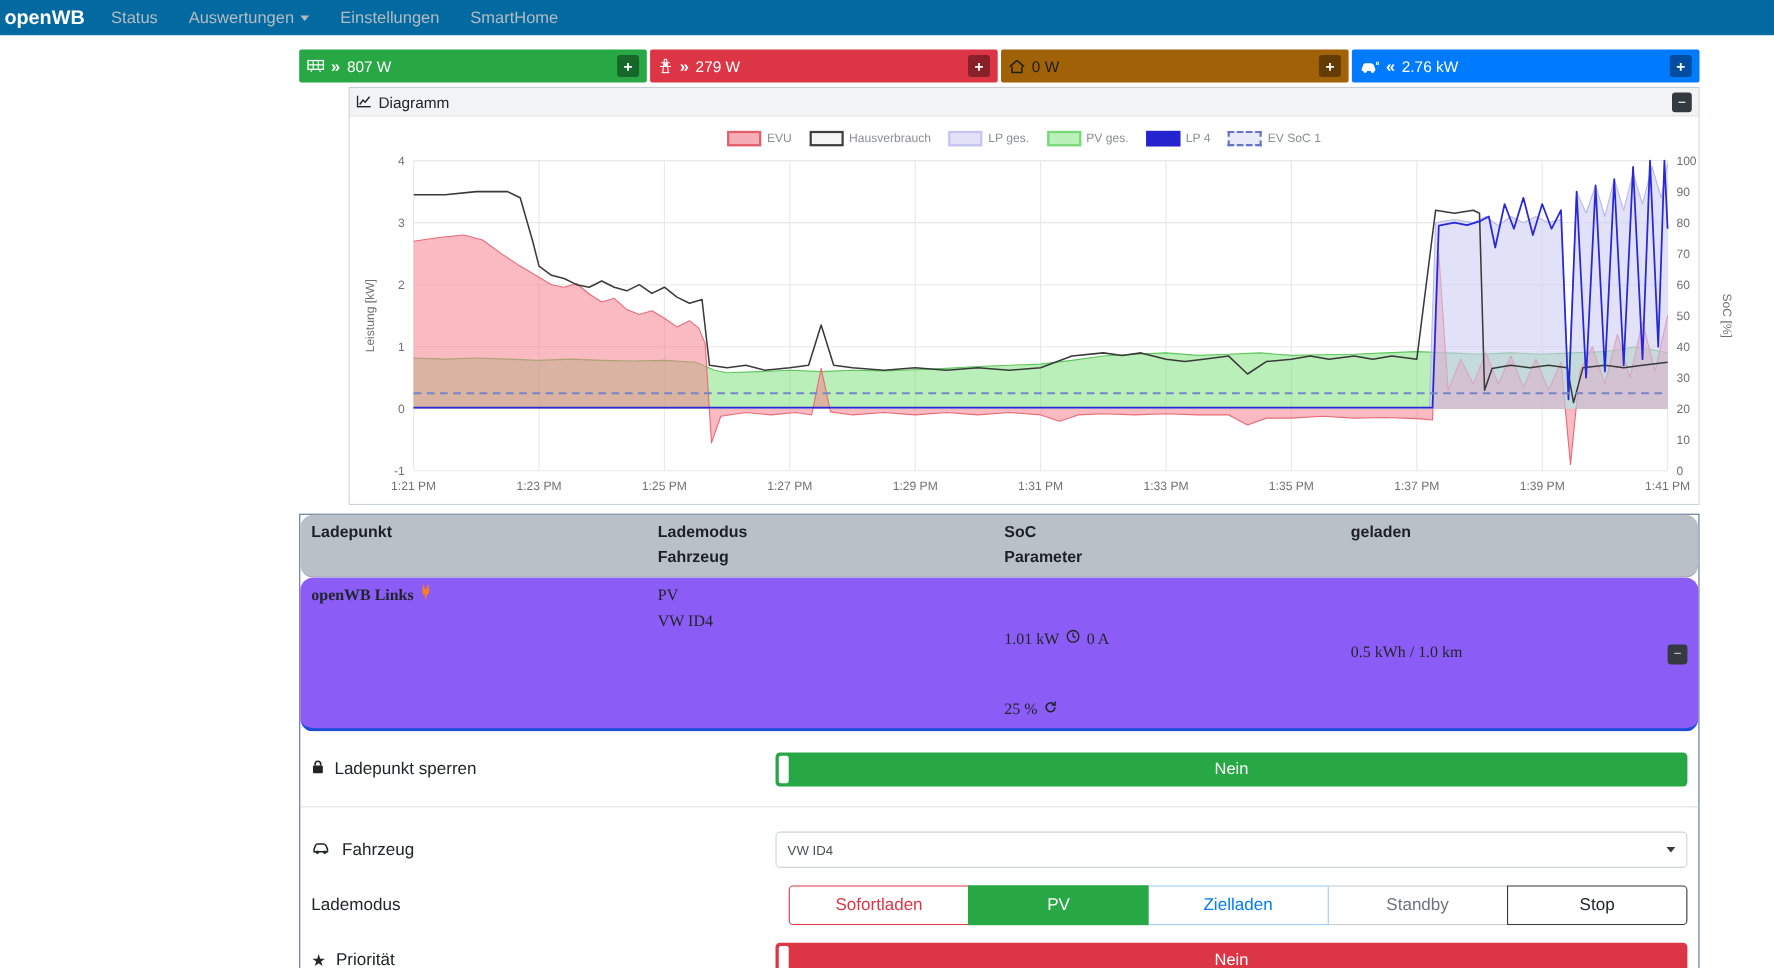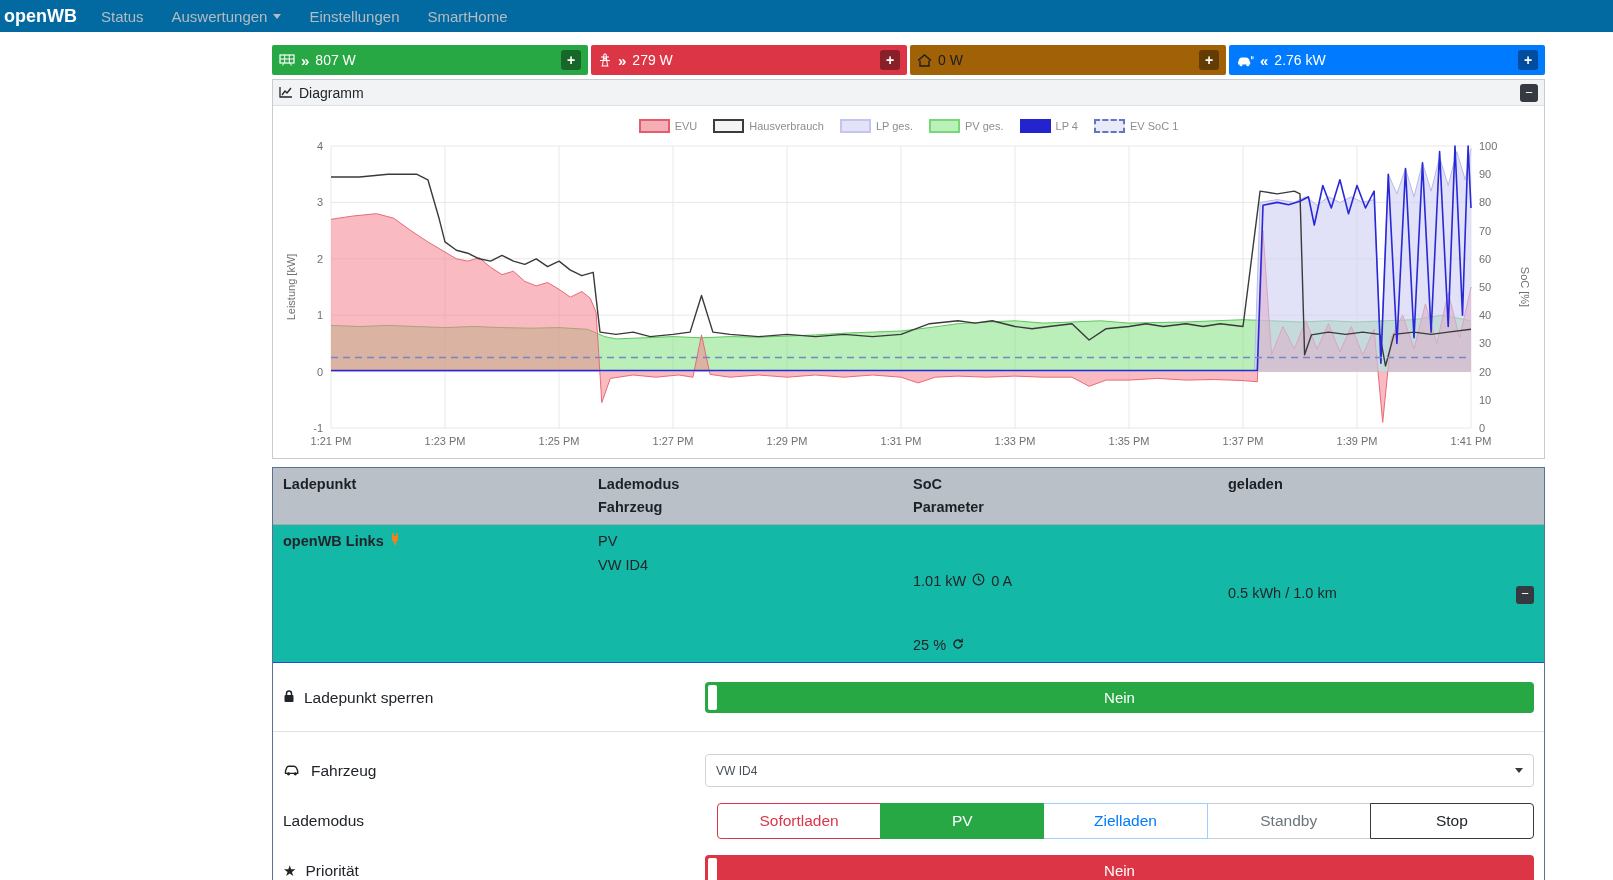--- a/index.html
+++ b/index.html
@@ -21,36 +21,36 @@
   .tile{flex:1;display:flex;align-items:center;padding:0 7px;border-radius:2px;color:#fff;font-size:14px;cursor:pointer;}
   .tile-green{background:#28a745;}
   .tile-red{background:#dc3545;}
   .tile-gray{background:#a16207;color:#1b1e21;}
   .tile-blue{background:#007bff;}
   .t-icon{display:flex;align-items:center;margin-right:6px;}
   .t-arrow{font-weight:700;margin-right:6px;font-size:15px;}
   .sqbtn{margin-left:auto;width:20px;height:20px;border-radius:3px;background:rgba(0,0,0,0.38);
     color:#fff;font-size:14px;font-weight:700;display:flex;align-items:center;justify-content:center;cursor:pointer;}
   
-  .panel{margin-top:4px;border:1px solid #c6ccd2;}
+  .panel{margin-top:4px;border:1px solid #c6ccd2;margin-left:45px;}
   .panel-head{height:25px;background:#f1f3f5;border-bottom:1px solid #dde1e5;display:flex;align-items:center;
     padding:0 6px;font-size:14px;color:#212529;gap:6px;}
   .minusbtn{margin-left:auto;width:18px;height:18px;background:#343a40;color:#fff;font-size:13px;
     display:flex;align-items:center;justify-content:center;border-radius:3px;cursor:pointer;}
   .chart-wrap{position:relative;height:352px;background:#fff;}
   .legend{position:absolute;top:13px;left:0;right:0;display:flex;justify-content:center;gap:16px;
     font-size:11px;color:#8a8f94;align-items:center;z-index:2;}
   .legend-item{display:flex;align-items:center;gap:5px;}
   .legend-sw{width:27px;height:10px;display:inline-block;border:2px solid;}
   #chart-svg{position:absolute;top:0;left:0;}
   
   .card{margin-top:8px;border:1px solid #5b7191;background:#fff;}
-  .tgrid{display:grid;grid-template-columns:315px 315px 315px 1fr;padding:5px 10px;line-height:1.6;}
+  .tgrid{display:grid;grid-template-columns:315px 315px 315px 1fr;padding:5px 10px;line-height:1.6;border-radius:12px;}
   .thead{background:#b9c0c8;font-weight:700;font-size:14.5px;color:#1d2125;border-bottom:1px solid #a2a9b1;}
-  .trow{background:#14b8a6;font-size:14.5px;border-bottom:1px solid #1d4ed8;cursor:pointer;}
+  .trow{background:#8b5cf6;font-size:14.5px;border-bottom:3px solid #1d4ed8;cursor:pointer;font-family:Liberation Serif, serif;}
   .cp-name{font-weight:700;display:flex;align-items:center;gap:6px;}
   .cell-line{display:flex;align-items:center;gap:6px;margin-top:40px;}
   .col4{display:flex;justify-content:space-between;align-items:center;}
   
   .card-body{padding:10px 0 0;}
   .alert-info{margin:0 10px 12px;background:#d8eef4;border:1px solid #c2e4ec;color:#0c5460;
     padding:12px 14px;border-radius:4px;font-size:15px;display:flex;align-items:center;gap:9px;}
   .ctl-row{display:flex;align-items:center;padding:5px 10px;min-height:40px;}
   .ctl-label{width:422px;font-size:15.5px;color:#212529;display:flex;align-items:center;gap:9px;}
   .ctl-field{flex:1;}

